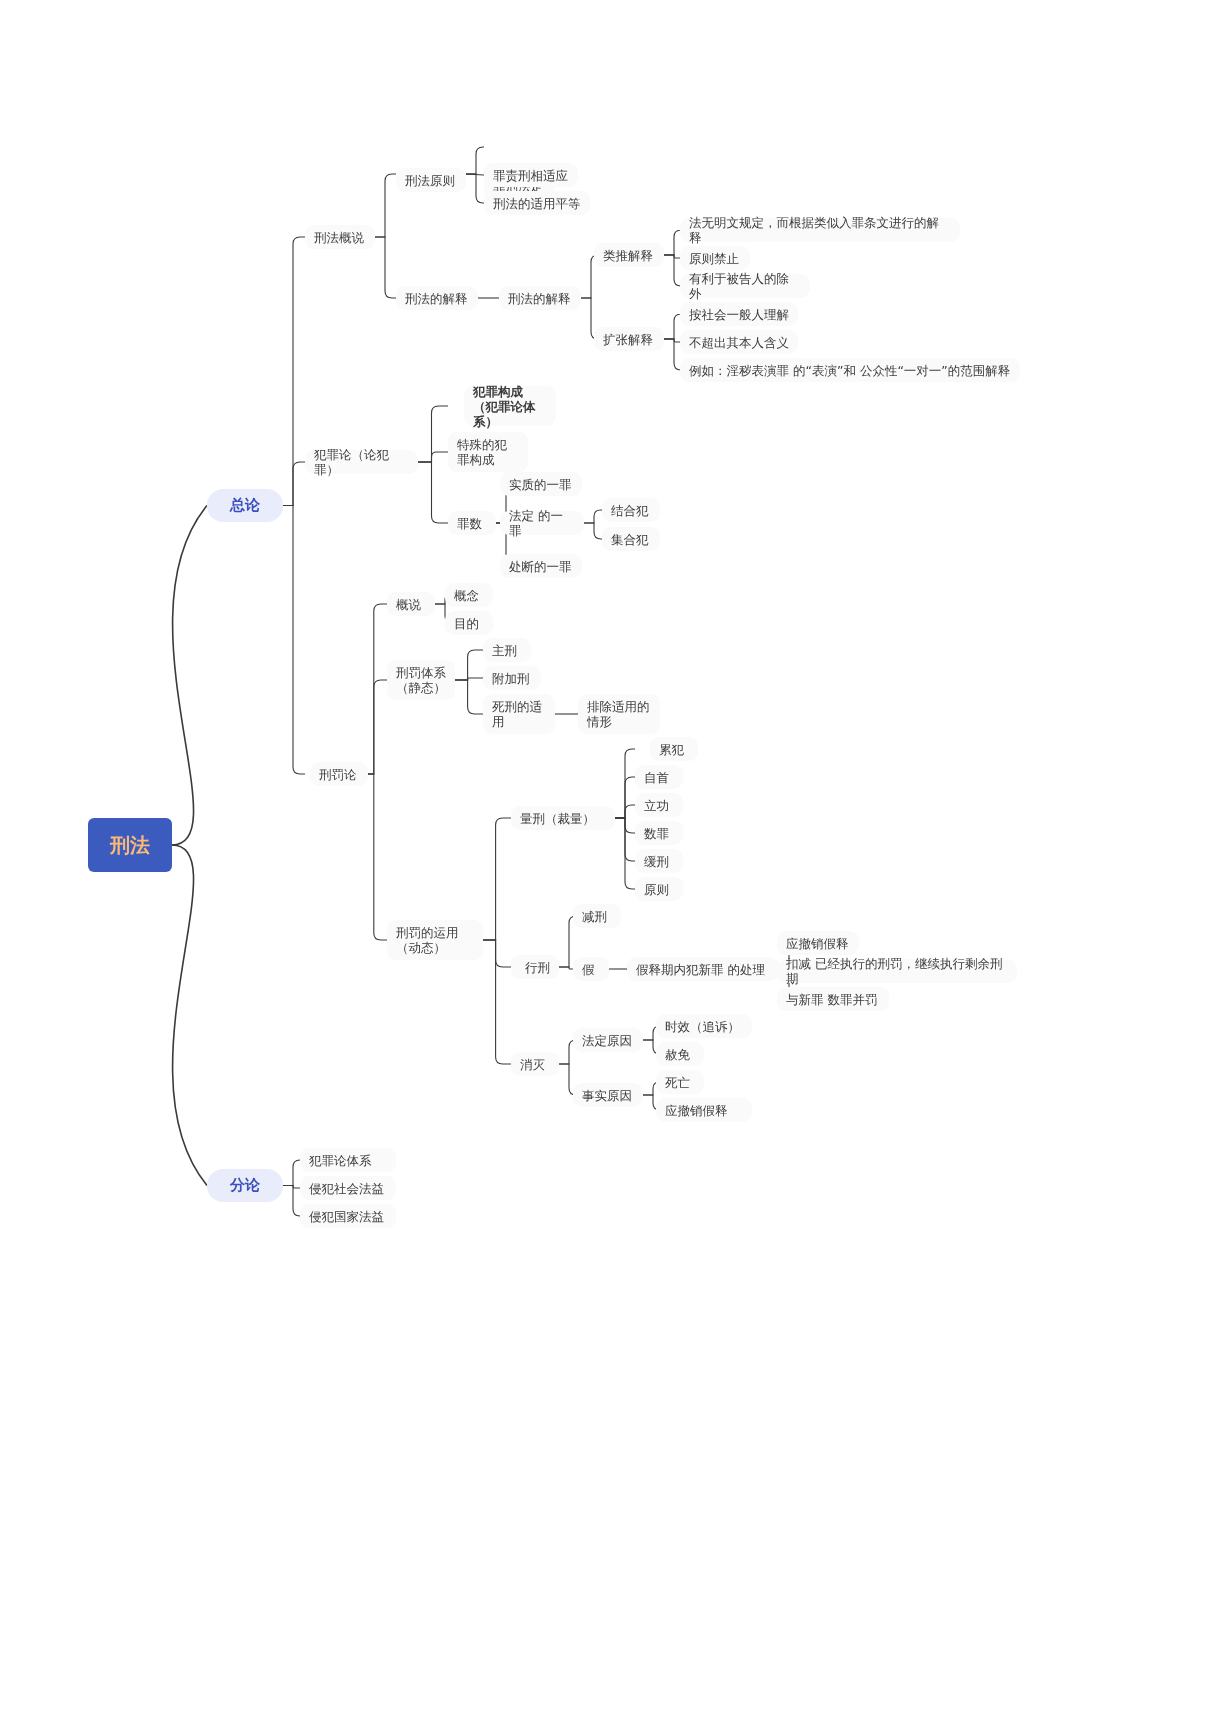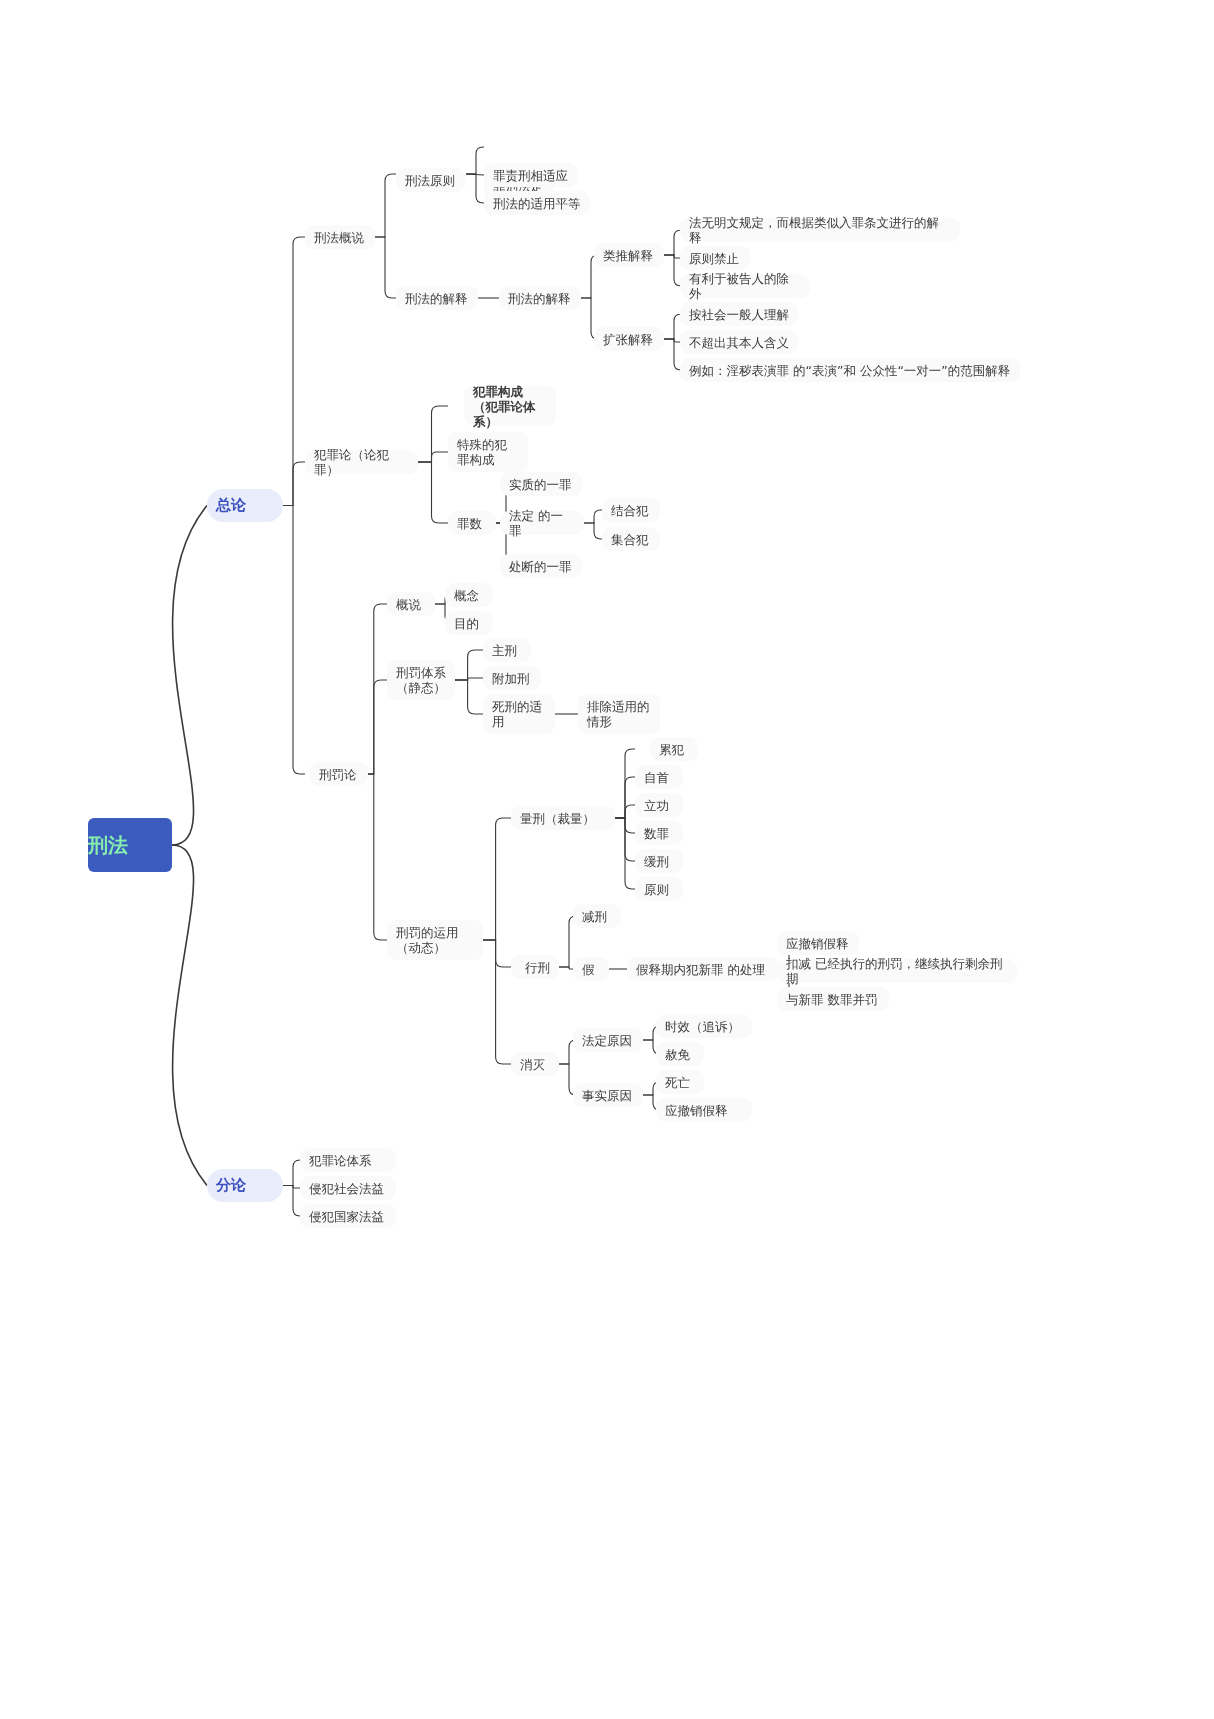--- a/index.html
+++ b/index.html
@@ -4,24 +4,24 @@
 <style>
   html,body{margin:0;padding:0;background:#ffffff;}
   body{font-family:"DejaVu Sans","Liberation Sans",sans-serif;}
   #canvas{position:relative;width:1214px;height:1719px;background:#fff;overflow:hidden;}
   svg.links{position:absolute;left:0;top:0;width:1214px;height:1719px;pointer-events:none;}
   .node{position:absolute;box-sizing:border-box;display:flex;align-items:center;
         border-radius:9px;background:#fafafa;color:#3c3c3c;font-size:12.5px;
         line-height:15px;padding:4px 9px;white-space:pre-wrap;}
   .node.lvl1{background:#e9edfb;color:#3b4fbf;font-weight:bold;font-size:15px;
         border-radius:16px;justify-content:center;}
-  .node.root{background:#3b5bbf;color:#86efac;font-weight:bold;font-size:20px;
+  .node.root{background:#3b5bbf;color:#fdba74;font-weight:bold;font-size:20px;
         border-radius:6px;justify-content:center;padding:0;}
   .node .txt{display:block;width:100%;}
-  .node.lvl1 .txt,.node.root .txt{}
+  .node.lvl1 .txt,.node.root .txt{text-align:center;}
 </style>
 </head>
 <body>
 
 <div id="canvas">
   <svg class="links" id="links">
       <path d="M 172 845 C 240 845, 117 615.5, 207 505.5" fill="none" stroke="#3a3a3a" stroke-width="1.6"></path>
       <path d="M 172 845 C 240 845, 117 1075.5, 207 1185.5" fill="none" stroke="#3a3a3a" stroke-width="1.6"></path>
       <path d="M 283 505.5 L 293 505.5 L 293 505.5 L 293 244 Q 293 237 300 237 L 305 237" fill="none" stroke="#3a3a3a" stroke-width="1.1"></path>
       <path d="M 283 505.5 L 293 505.5 L 293 505.5 L 293 469 Q 293 462 300 462 L 305 462" fill="none" stroke="#3a3a3a" stroke-width="1.1"></path>

